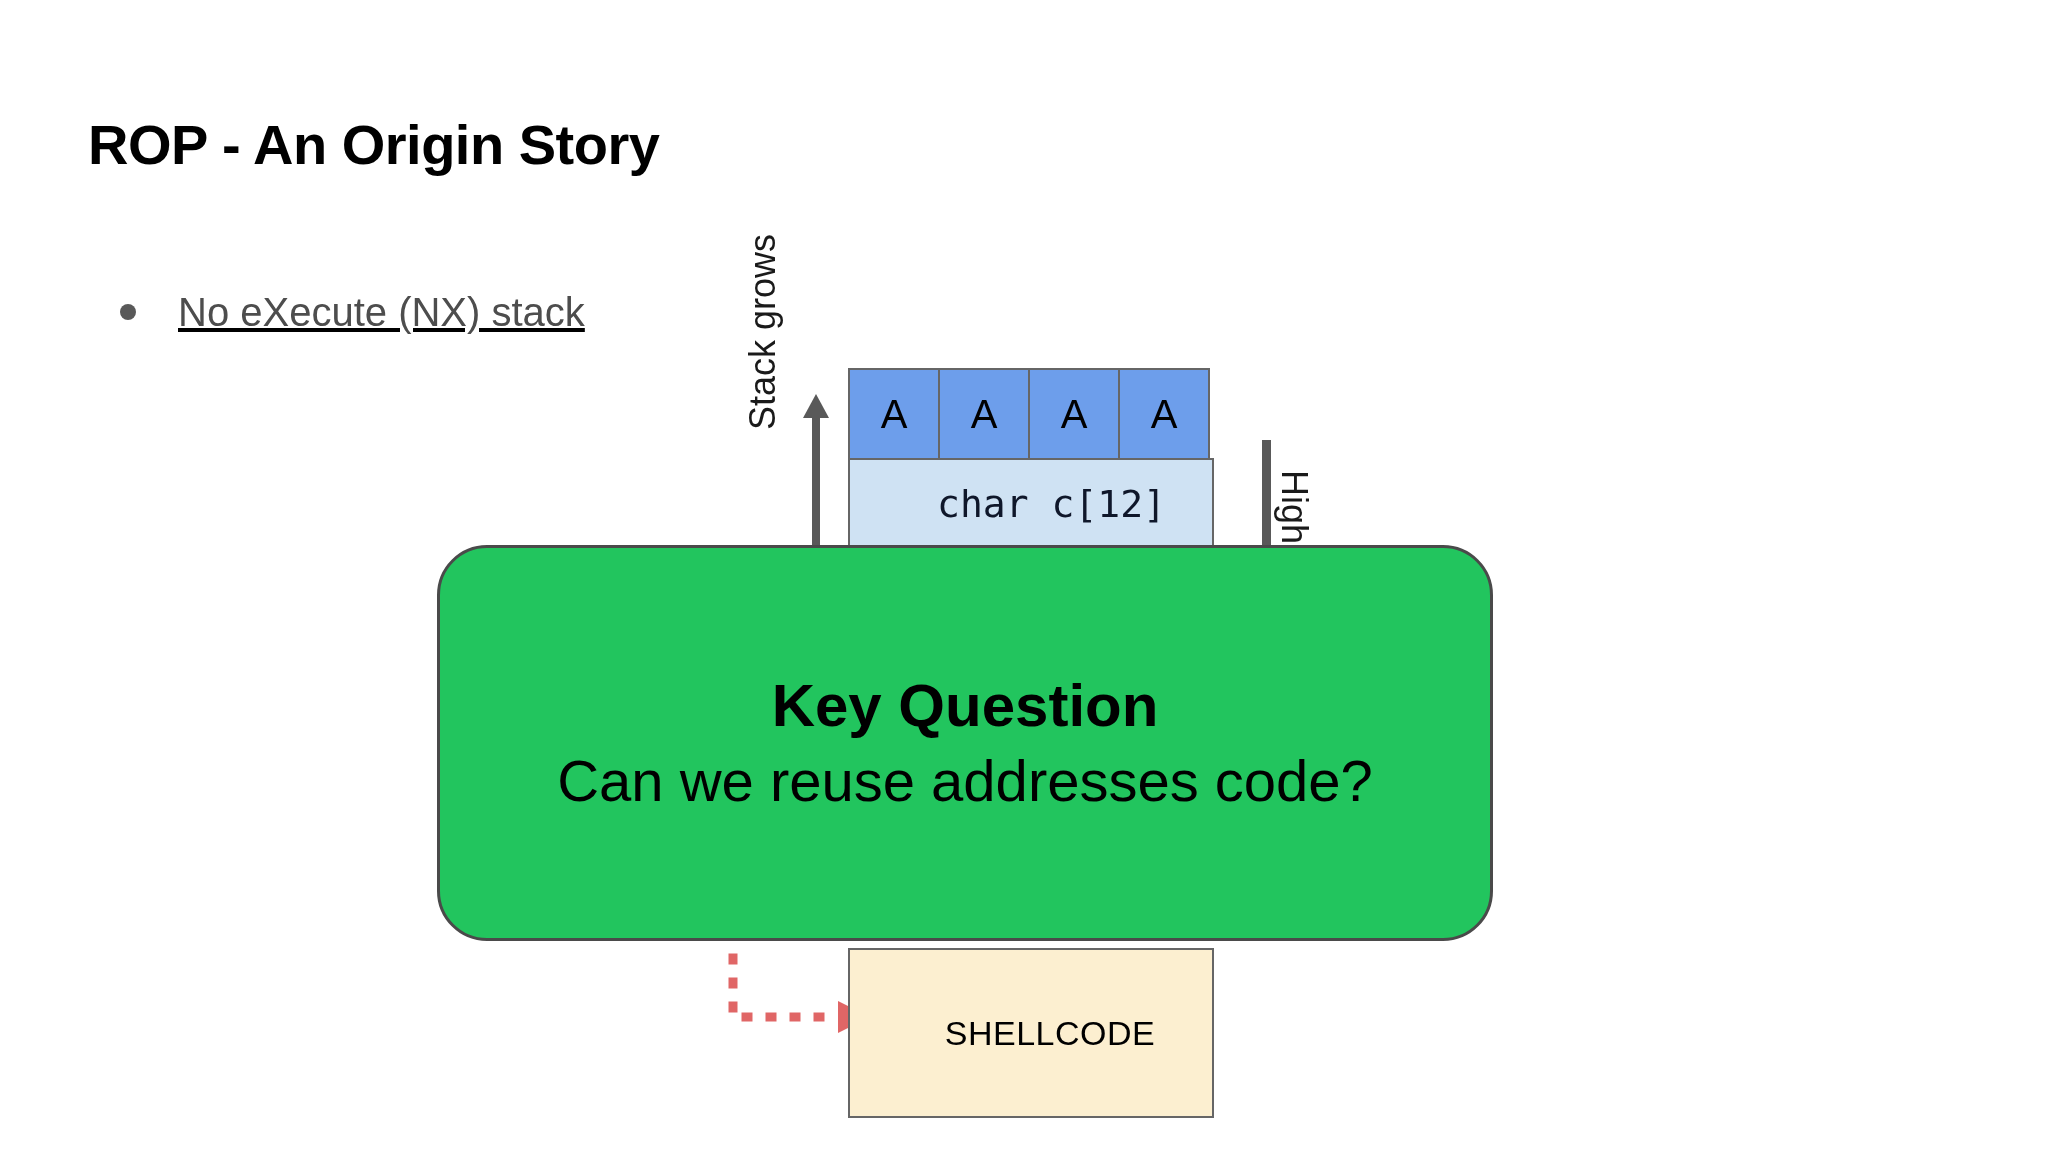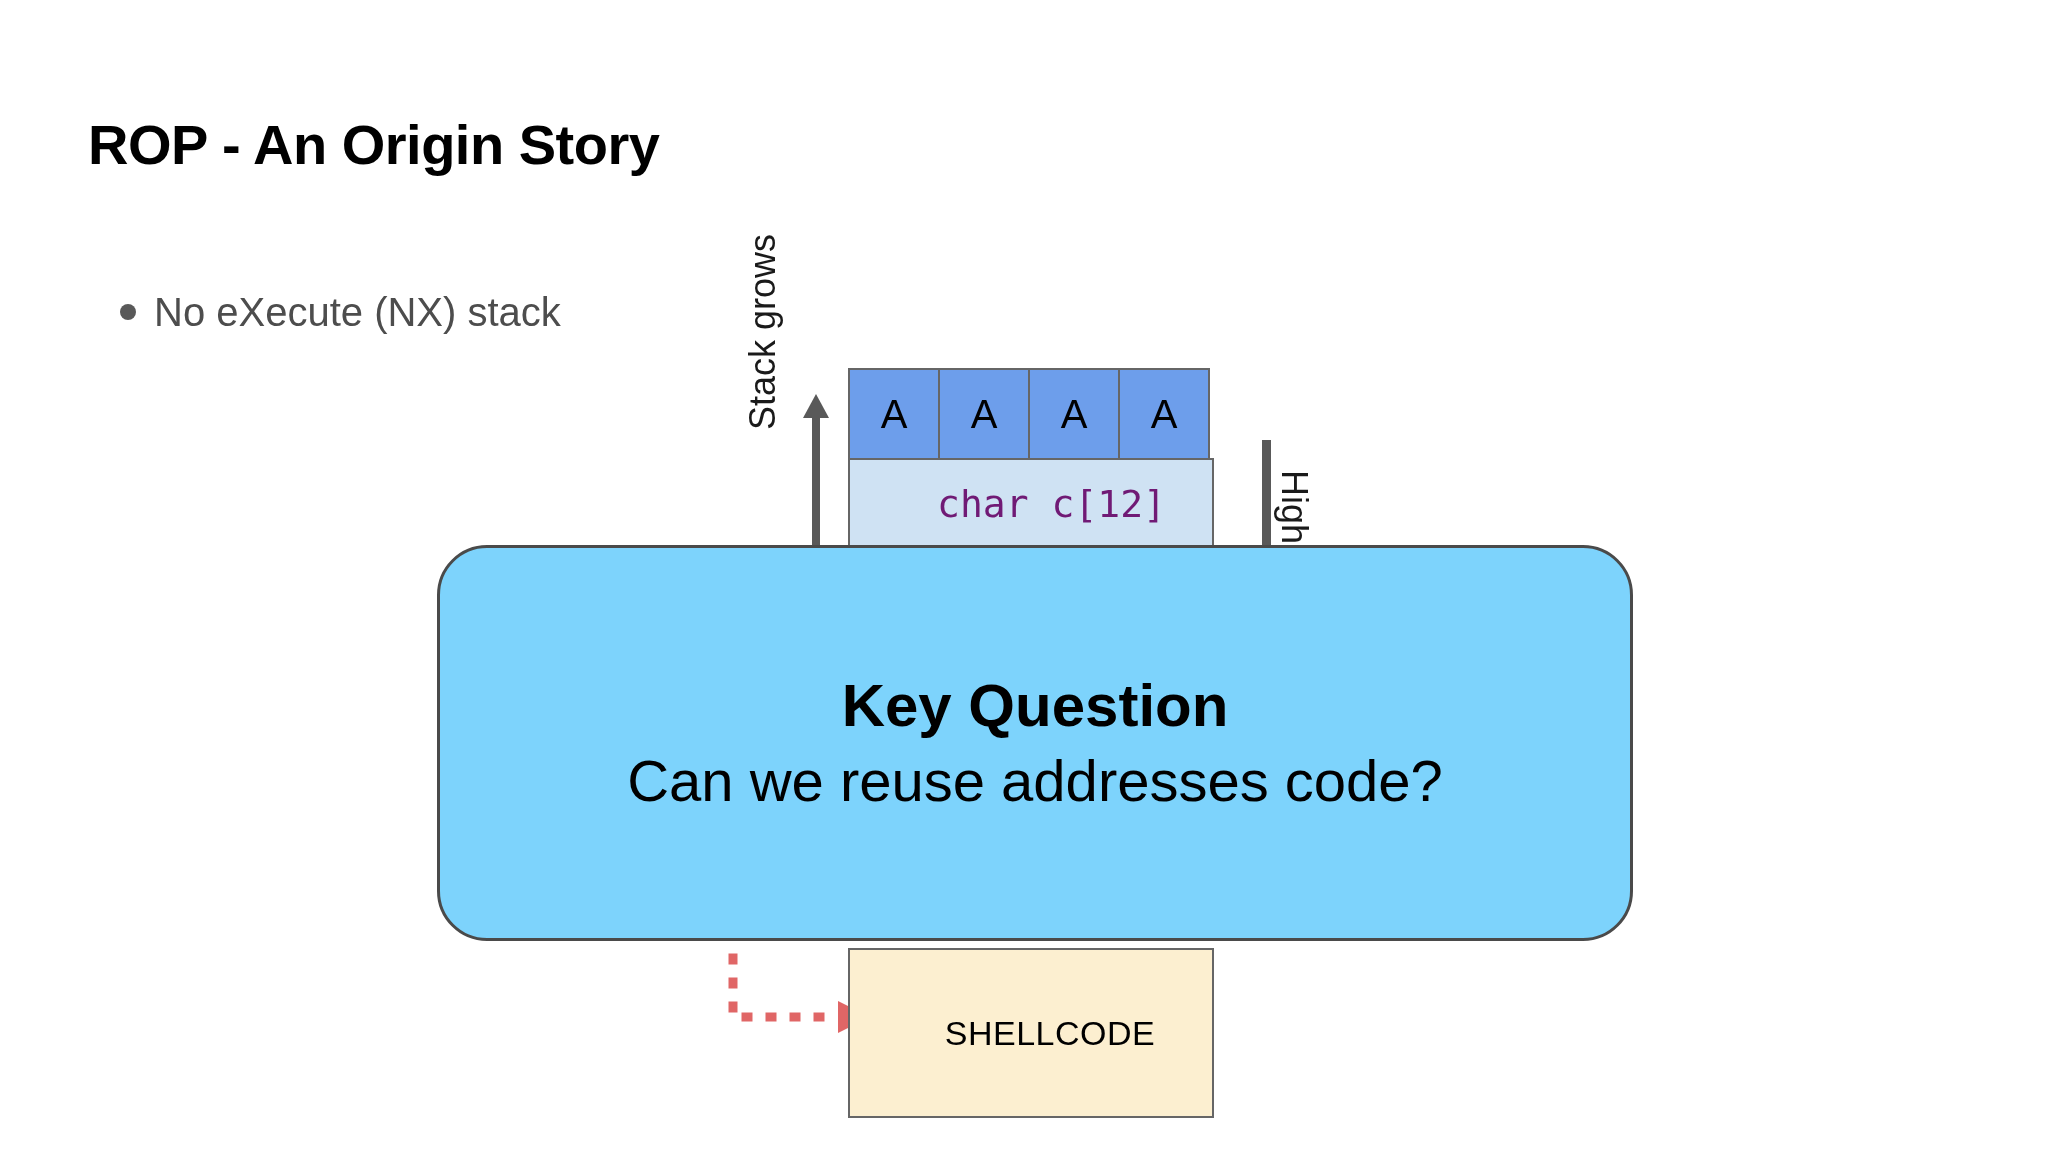--- a/index.html
+++ b/index.html
@@ -31,21 +31,22 @@
   
   #bullet-list {
     position: absolute;
     left: 120px;
     top: 288px;
     width: 900px;
   }
   .bullet-row {
     display: flex;
     align-items: baseline;
-    gap: 18px;
+    gap: 42px;
+    text-decoration: underline;
   }
   .bullet-marker {
     width: 16px;
     height: 16px;
     border-radius: 50%;
     background: #595959;
     flex: 0 0 auto;
     position: relative;
     top: -6px;
   }
@@ -146,21 +147,21 @@
     width: 366px;
     height: 92px;
     background: #cfe2f3;
     border: 2px solid #666666;
     box-sizing: border-box;
     display: flex;
     align-items: center;
     justify-content: center;
     font-family: "DejaVu Sans Mono", "Liberation Mono", monospace;
     font-size: 38px;
-    color: #701a75;
+    color: #0f172a;
     padding-left: 41px;
   }
 
   
   .mid-cell {
     position: absolute;
     left: 848px;
     width: 366px;
     height: 92px;
     background: #cfe2f3;
@@ -195,23 +196,23 @@
     width: 200px;
     height: 120px;
     overflow: visible;
   }
 
   
   #key-question-modal {
     position: absolute;
     left: 437px;
     top: 545px;
-    width: 1196px;
+    width: 1056px;
     height: 396px;
-    background: #7dd3fc;
+    background: #22c55e;
     border: 3px solid #4a4a4a;
     border-radius: 50px;
     box-sizing: border-box;
     display: flex;
     flex-direction: column;
     align-items: center;
     justify-content: center;
     gap: 4px;
   }
   #modal-heading {

